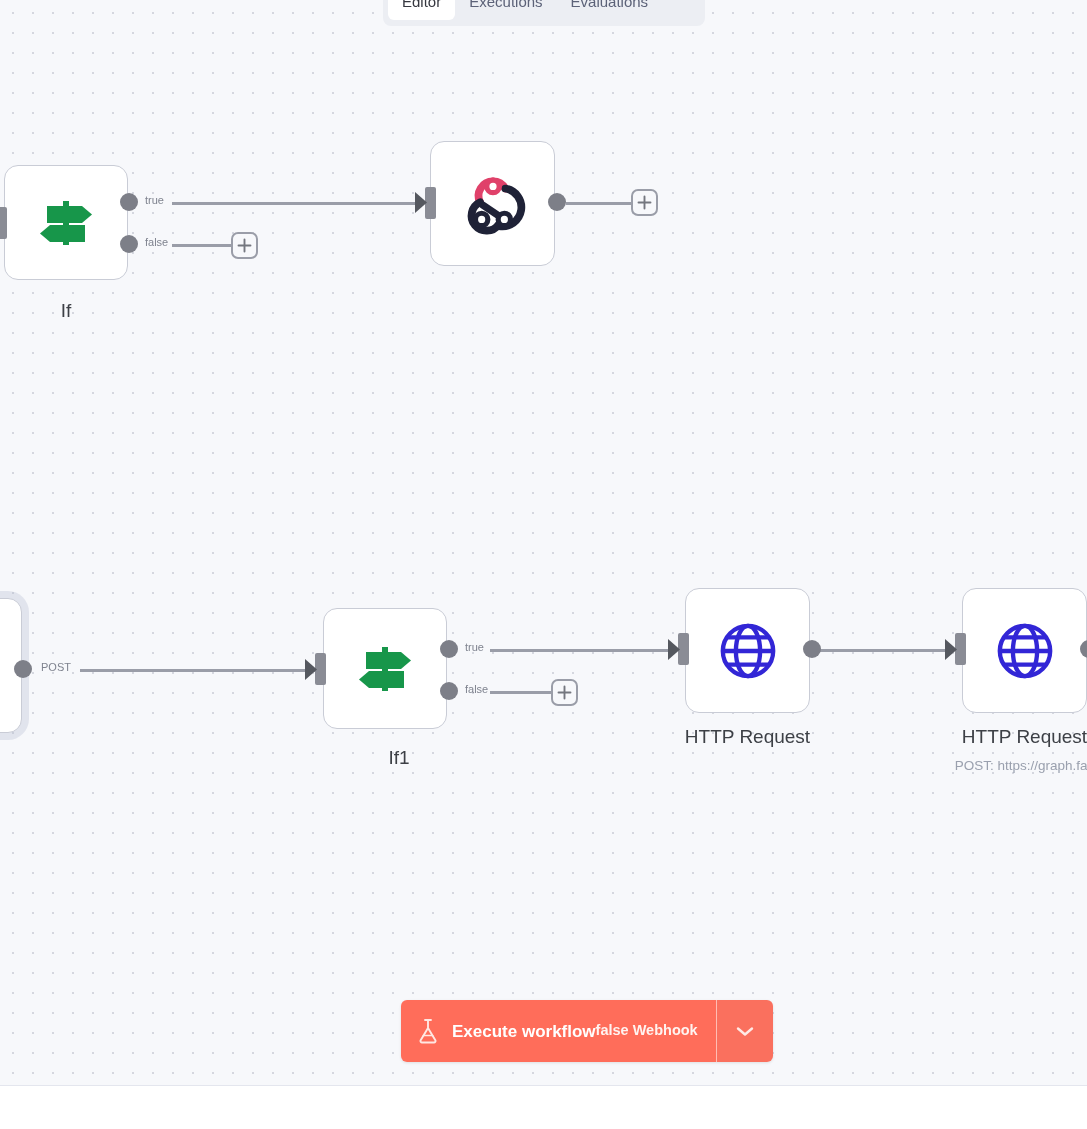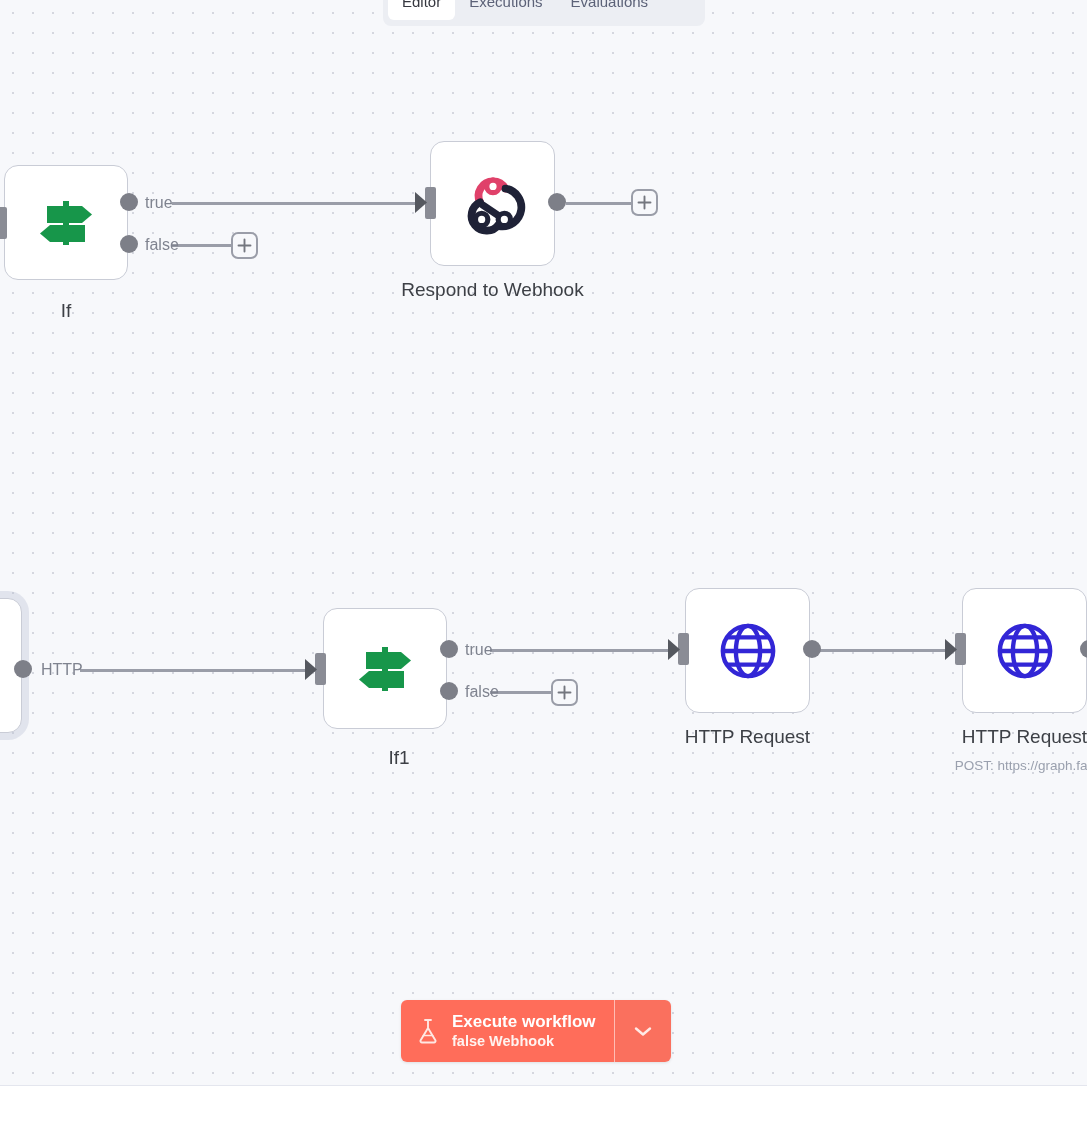--- a/index.html
+++ b/index.html
@@ -126,21 +126,21 @@
 
   
   .edge {
     position: absolute;
     height: 2.5px;
     background: #9a9da8;
     z-index: 10;
   }
   .edge-label {
     position: absolute;
-    font-size: 16px;
+    font-size: 11px;
     color: #7f838f;
     background: transparent;
     z-index: 18;
     white-space: nowrap;
   }
 
   
   .plus-btn {
     position: absolute;
     width: 27px;
@@ -172,21 +172,21 @@
   .execute-main {
     background: #ff6d5a;
     display: flex;
     align-items: center;
     padding: 0 18px 0 16px;
     cursor: pointer;
     border-right: 1px solid rgba(255,255,255,0.55);
   }
   .execute-texts {
     display: flex;
-    flex-direction: column;
+    flex-direction: row;
     justify-content: center;
     margin-left: 13px;
   }
   .execute-title {
     color: #ffffff;
     font-size: 17px;
     font-weight: bold;
     line-height: 21px;
   }
   .execute-sub {
@@ -221,21 +221,21 @@
 
     <div class="edge" style="left:490px; top:649px; width:185px;"></div>
 
     <div class="edge" style="left:490px; top:691px; width:62px;"></div>
 
     <div class="edge" style="left:820px; top:649px; width:130px;"></div>
 
     <div class="edge-label" style="left:145px; top:194px;">true</div>
     <div class="edge-label" style="left:145px; top:236px;">false</div>
 
-    <div class="edge-label" style="left:41px; top:661px;">HTTP</div>
+    <div class="edge-label" style="left:41px; top:661px;">POST</div>
     <div class="edge-label" style="left:465px; top:641px;">true</div>
     <div class="edge-label" style="left:465px; top:683px;">false</div>
 
     <div class="in-bar" style="left:-4px; top:207px;"></div>
     <div class="node" style="left:4px; top:165px; width:124px; height:115px;">
       <svg width="62" height="60" viewBox="0 0 62 60">
 
         <rect x="28" y="8" width="6" height="44" fill="#17964a"></rect>
 
         <path d="M12 13 H47 L57 21.5 L47 30 H12 Z" fill="#17964a"></path>
@@ -268,21 +268,20 @@
         <path d="M44 17 a14.5 14.5 0 0 1 -6 36.5" fill="none" stroke="#1f2237" stroke-width="7.5" stroke-linecap="round"></path>
 
         <path d="M22 33 L40 45" fill="none" stroke="#1f2237" stroke-width="7" stroke-linecap="round"></path>
 
         <circle cx="32" cy="15" r="6" fill="#ffffff" stroke="#e0416a" stroke-width="5"></circle>
         <circle cx="21" cy="47" r="6" fill="#ffffff" stroke="#1f2237" stroke-width="5"></circle>
         <circle cx="43" cy="47" r="6" fill="#ffffff" stroke="#1f2237" stroke-width="5"></circle>
       </svg>
     </div>
     <div class="out-dot" style="left:548px; top:193px;"></div>
-    <div class="node-label" style="left:355px; top:279px; width:275px;">Respond to Webhook</div>
 
     <div class="plus-btn" style="left:631px; top:189px;">
       <svg width="15" height="15" viewBox="0 0 15 15">
         <path d="M7.5 1.5 V13.5 M1.5 7.5 H13.5" stroke="#74777f" stroke-width="1.9" stroke-linecap="round"></path>
       </svg>
     </div>
 
     <div class="node selected" style="left:-60px; top:598px; width:82px; height:135px;"></div>
     <div class="out-dot" style="left:14px; top:660px;"></div>
     <div class="node-label" style="left:-60px; top:748px; width:82px;">2</div>

